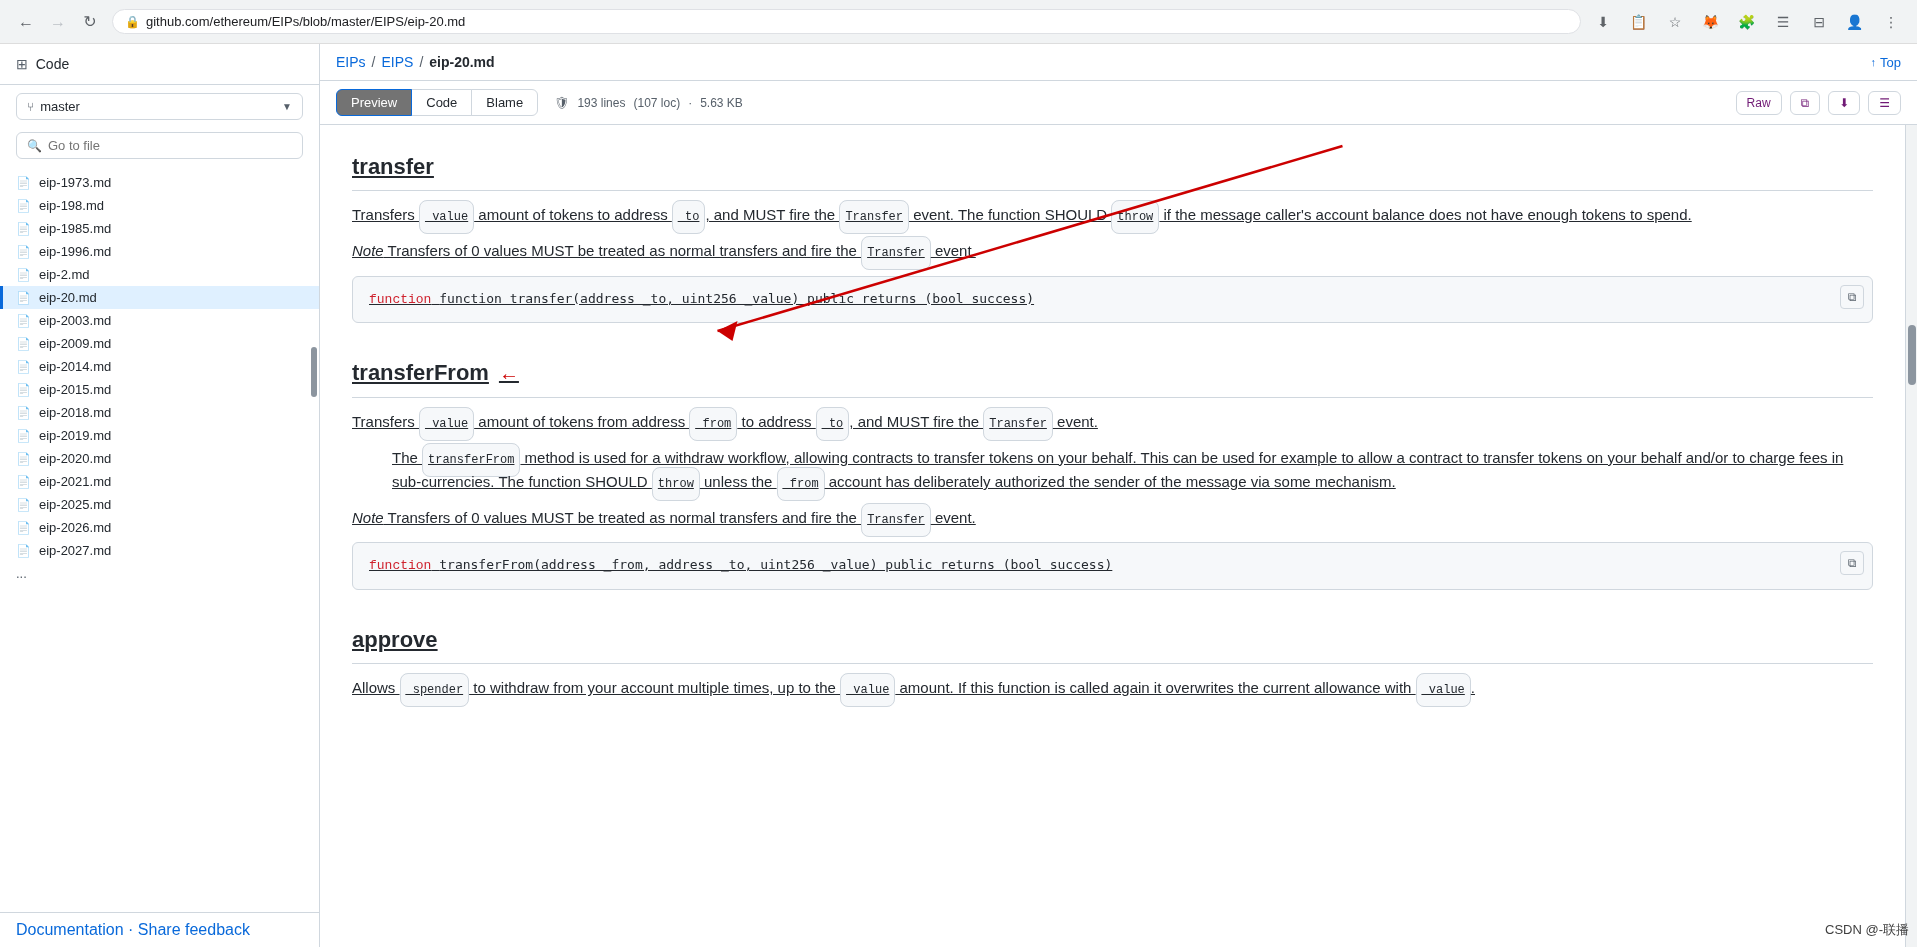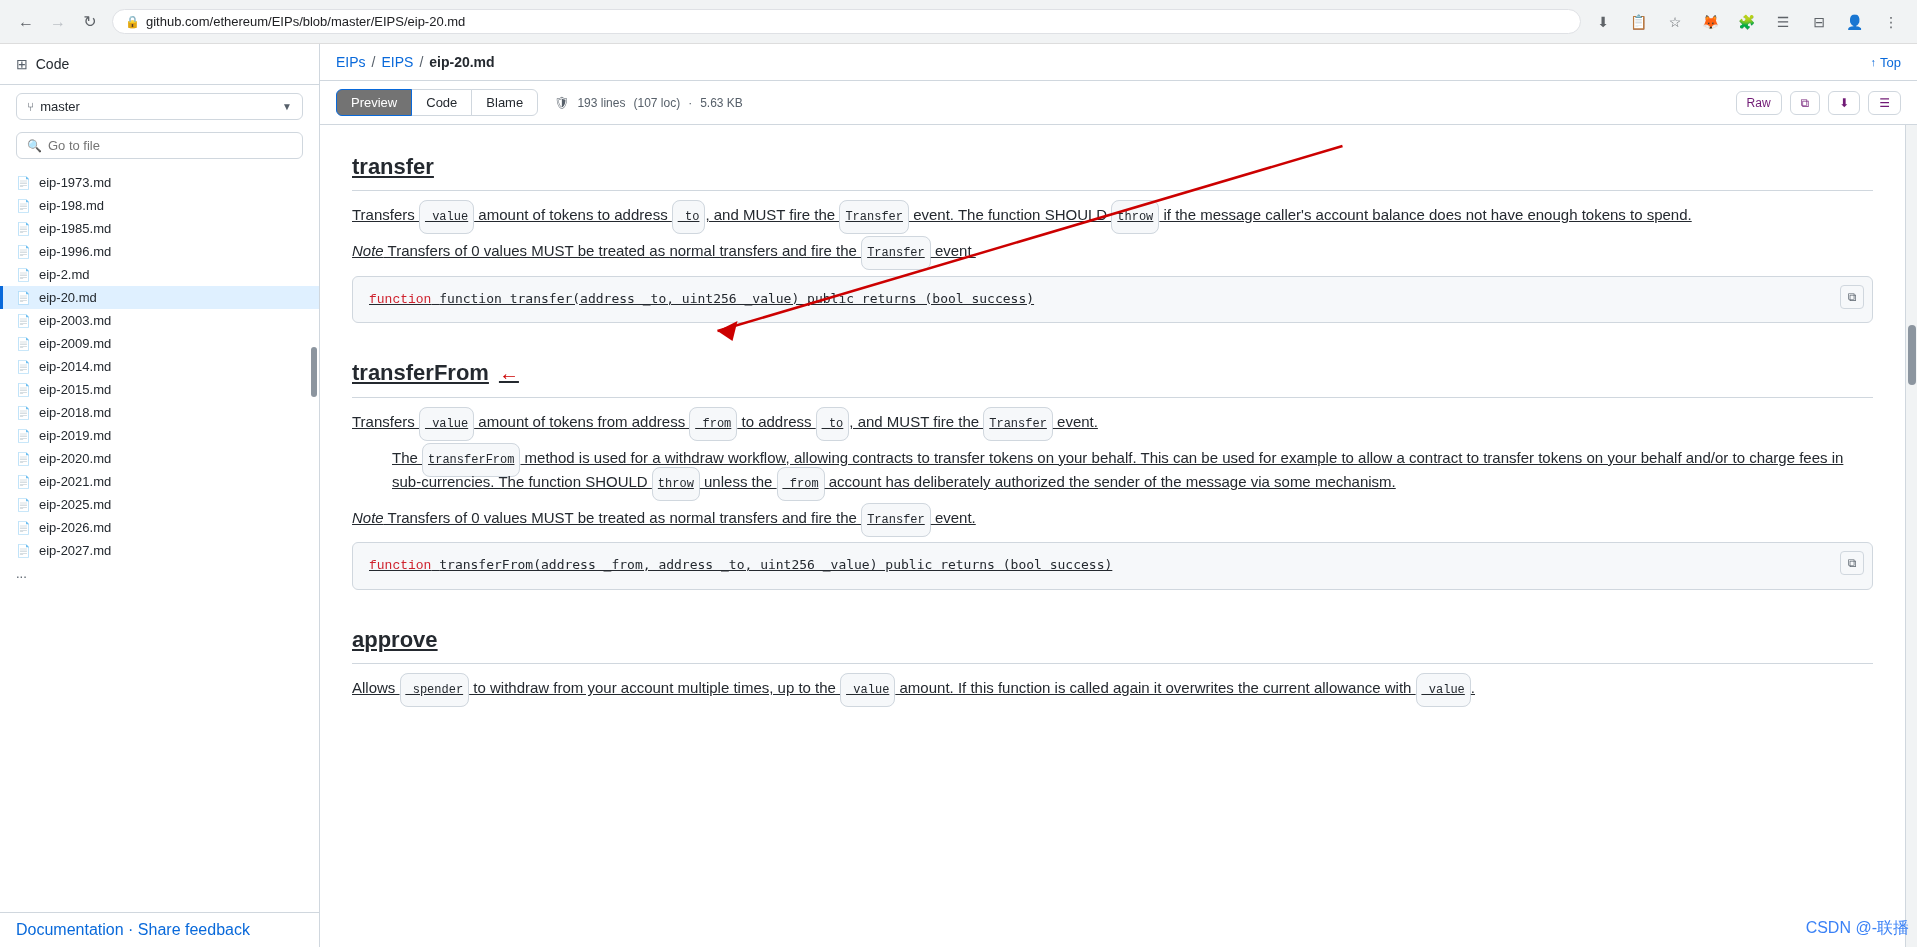--- a/index.html
+++ b/index.html
@@ -70,21 +70,21 @@
     .section-spacing { margin-top: 24px; }
     .note-text { color: #24292f; }
     .blue-text { color: #0969da; margin-left: 40px; }
 
     
     .content-scroll-wrapper { position: relative; display: flex; flex: 1; overflow: hidden; }
     .vertical-scrollbar { width: 12px; background: #f1f3f4; border-left: 1px solid #d0d7de; }
     .vertical-scrollbar-thumb { width: 8px; margin: 0 2px; height: 60px; background: #8c959f; border-radius: 4px; margin-top: 200px; }
 
     
-    .watermark { position: fixed; bottom: 8px; right: 8px; font-size: 16px; color: #3b82f6; }
+    .watermark { position: fixed; bottom: 8px; right: 8px; font-size: 13px; color: #404040; }
   </style>
 </head>
 <body>
 
 <div class="browser-chrome">
   <div class="nav-buttons">
     <button class="nav-btn">←</button>
     <button class="nav-btn disabled">→</button>
     <button class="nav-btn">↻</button>
   </div>

